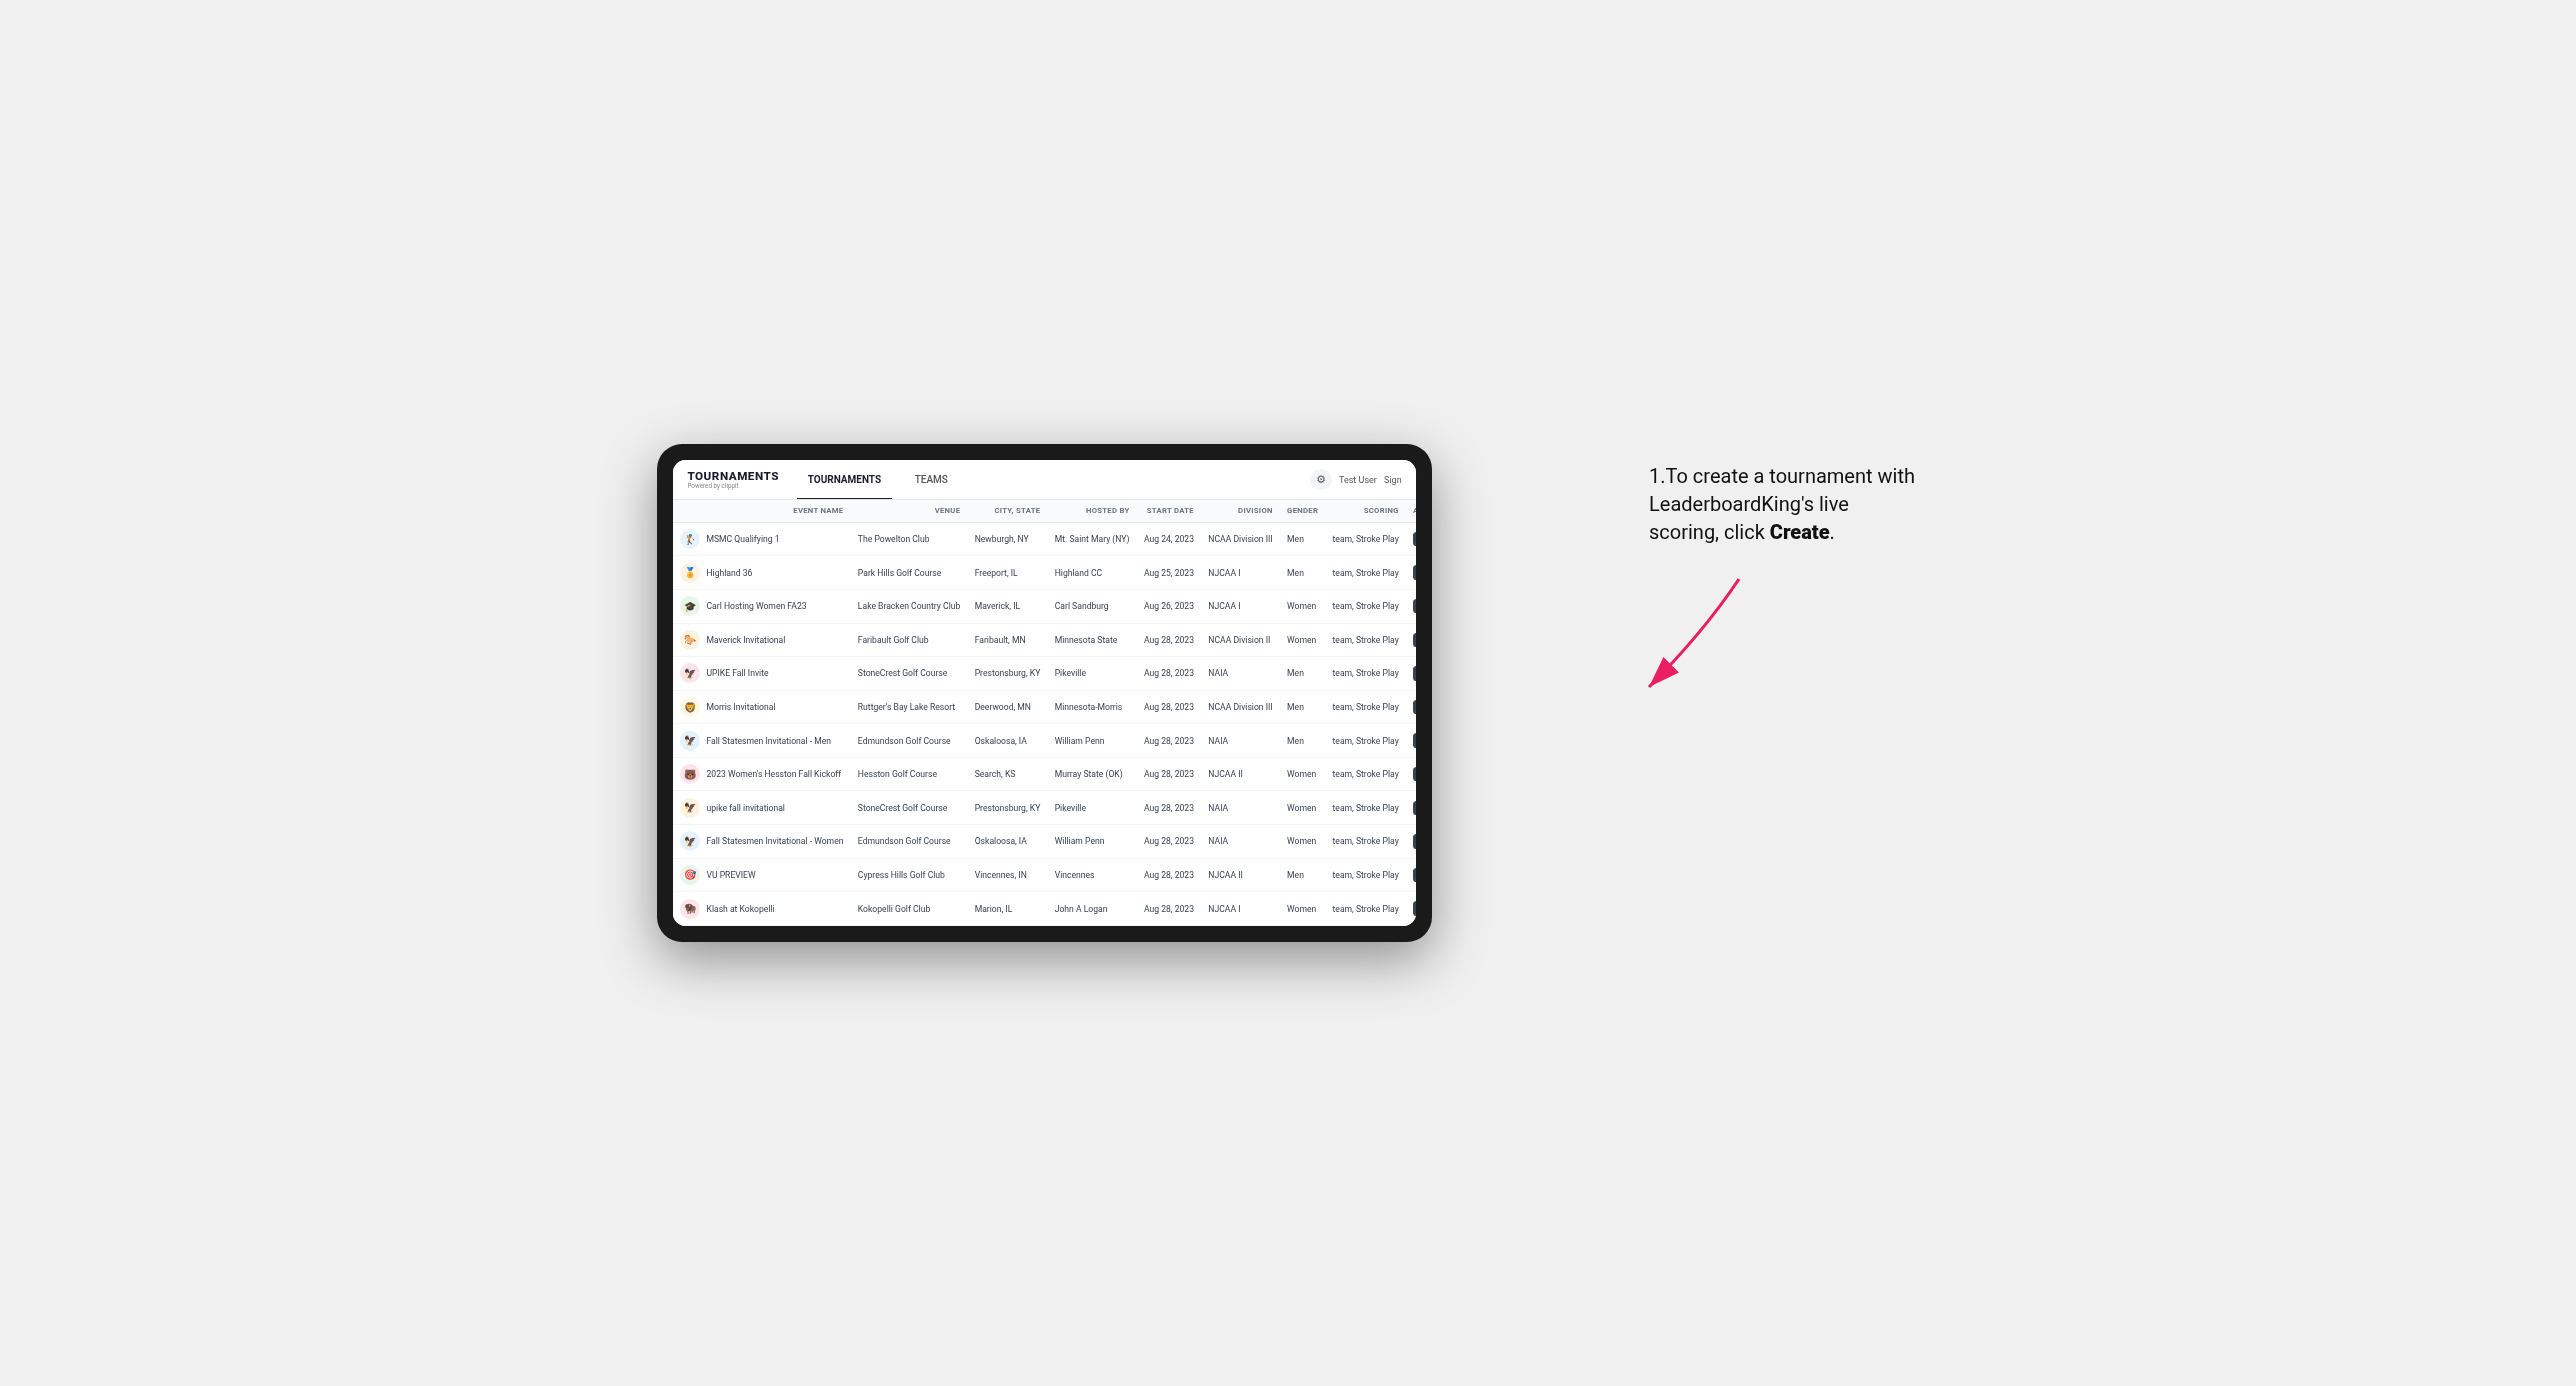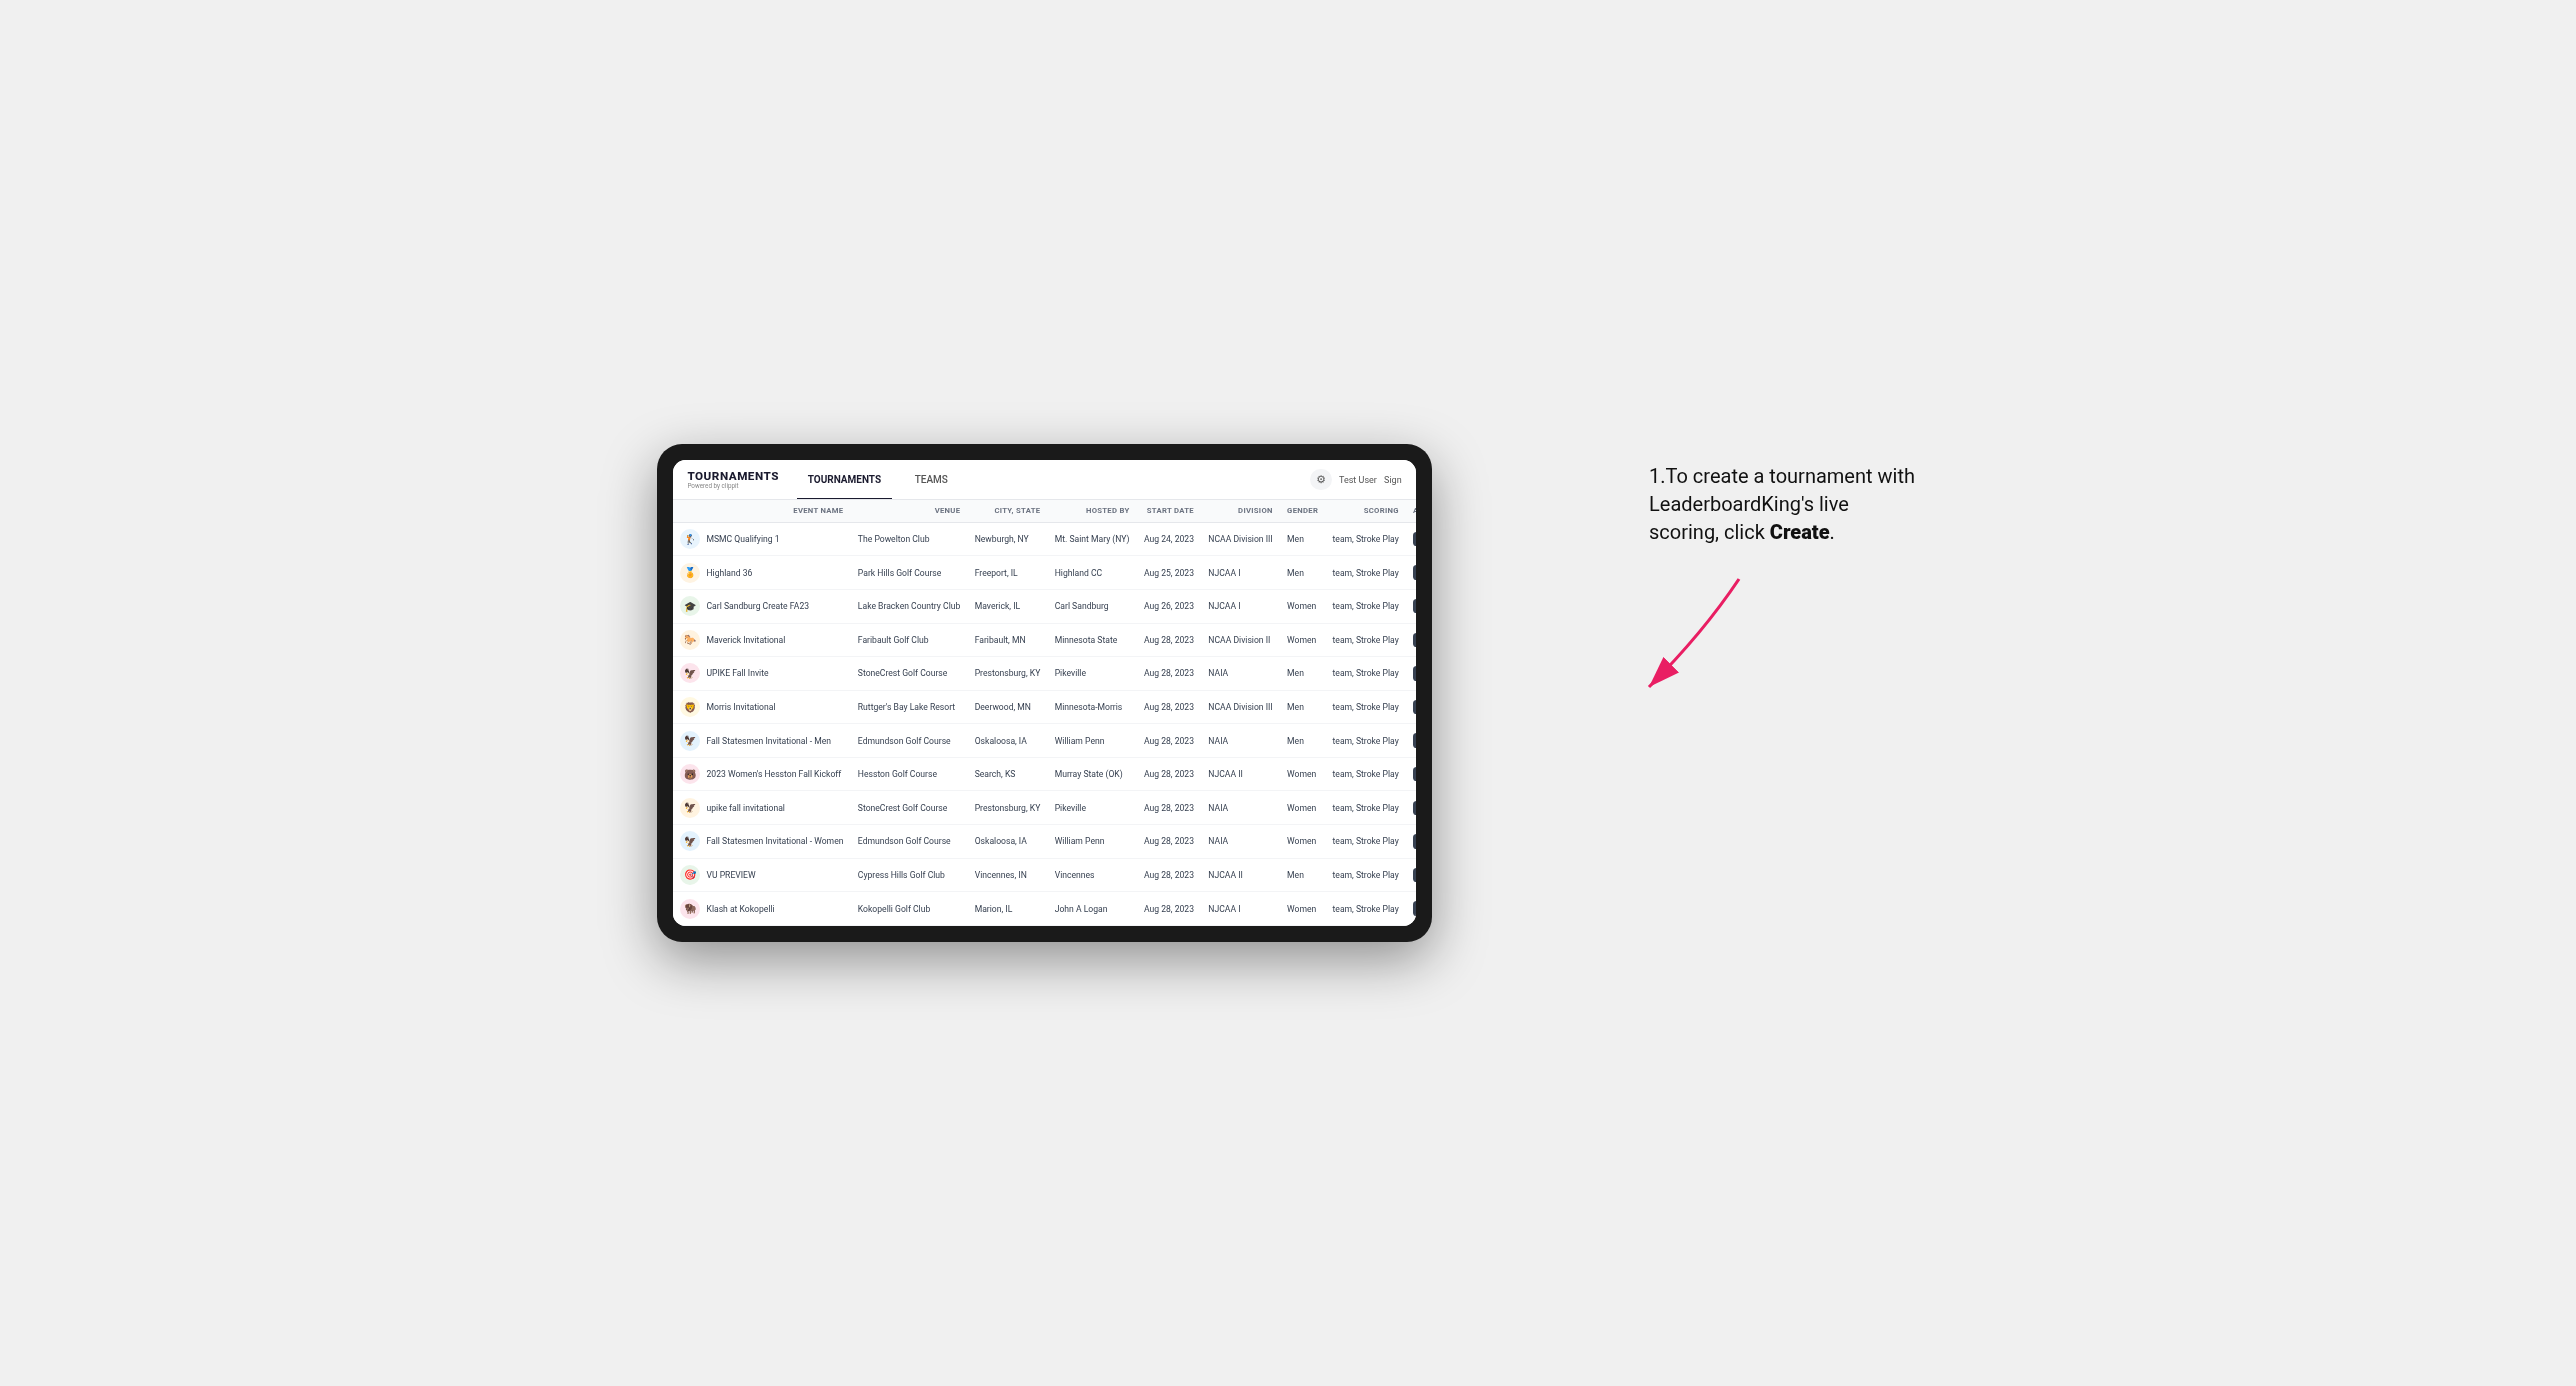--- a/index.html
+++ b/index.html
@@ -358,21 +358,21 @@
         <button class="edit-btn">
           
           Edit
         </button>
       </td>
     </tr>
               <tr>
       <td>
         <div class="event-name-cell">
           <div class="event-icon" style="background:#e8f5e9">🎓</div>
-          <span>Carl Sandburg Create FA23</span>
+          <span>Carl Hosting Women FA23</span>
         </div>
       </td>
       <td>Lake Bracken Country Club</td>
       <td>Maverick, IL</td>
       <td>Carl Sandburg</td>
       <td>Aug 26, 2023</td>
       <td>NJCAA I</td>
       <td>Women</td>
       <td>team, Stroke Play</td>
       <td>

